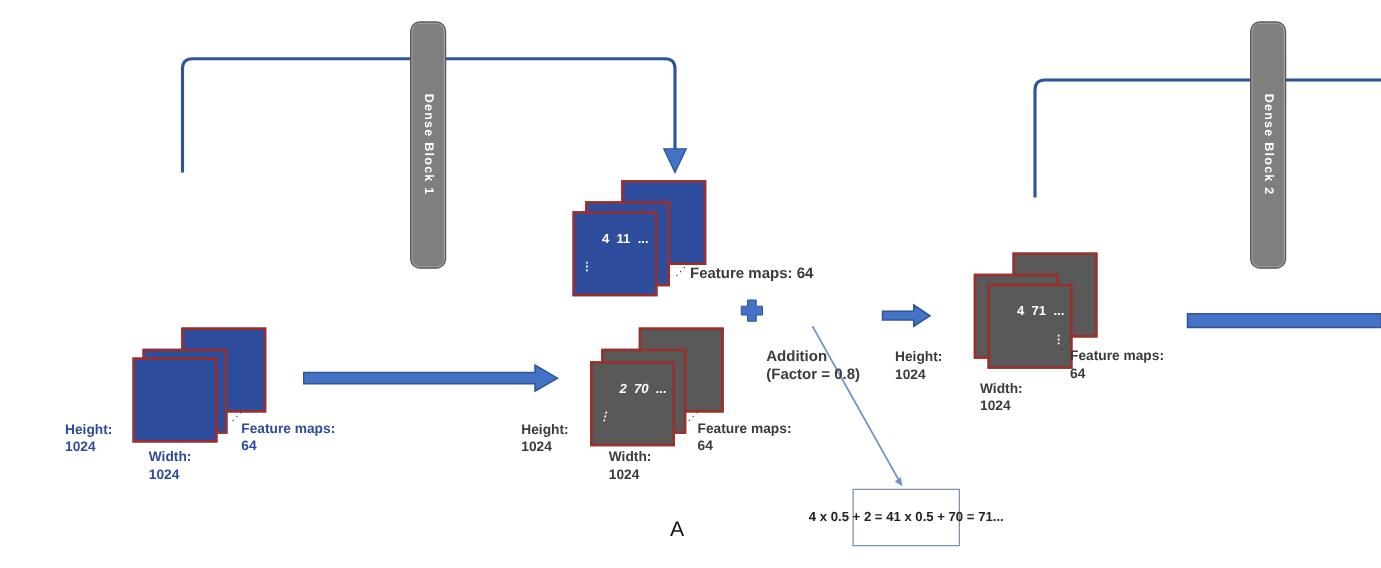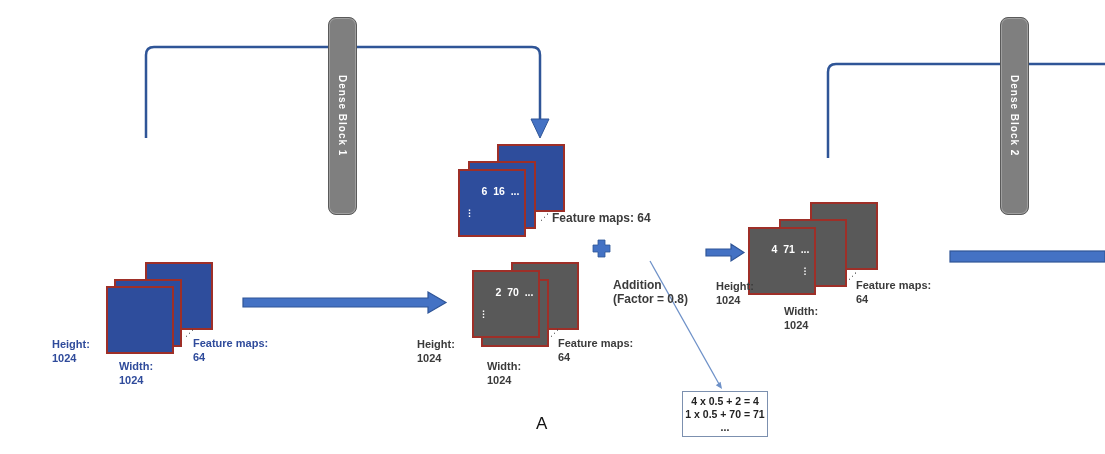--- a/index.html
+++ b/index.html
@@ -38,21 +38,21 @@
   .diag-dots{
     position:absolute;z-index:4;font-size:9px;color:#3b3b3b;line-height:8px;
   }
   .annot{
     position:absolute;z-index:4;font-size:12px;font-weight:600;
     color:#3b3b3b;line-height:14px;white-space:nowrap;
   }
   .formula-box{
     position:absolute;left:682px;top:391px;width:86px;height:46px;z-index:4;
     background:#ffffff;border:1.5px solid #7c90af;box-sizing:border-box;
-    display:flex;flex-direction:column;align-items:center;justify-content:center;
+    display:flex;flex-direction:row;align-items:center;justify-content:center;
     font-size:10.5px;font-weight:600;color:#222;line-height:13px;white-space:nowrap;text-align:center;
   }
   .caption{
     position:absolute;left:536px;top:414px;z-index:4;
     font-size:17px;color:#111;font-weight:400;
   }
 </style>
 </head>
 <body>
 
@@ -91,30 +91,30 @@
   <span class="diag-dots" style="left:185px;top:329px;">⋰</span>
   <div class="lbl blue" style="left:193px;top:336px;">
     <span>Feature maps:</span>
     <span>64</span>
   </div>
 
   <div class="sq blue" style="left:497px;top:144px;"></div>
   <div class="sq blue" style="left:468px;top:161px;"></div>
   <div class="sq blue" style="left:458px;top:169px;">
     <div class="cells">
-      <span>6  16  ...</span>
+      <span>4  11  ...</span>
       <span class="vdots">⋮</span>
     </div>
   </div>
   <span class="diag-dots" style="left:540px;top:213px;">⋰</span>
   <div class="annot" style="left:552px;top:211px;">Feature maps: 64</div>
 
   <div class="sq gray" style="left:511px;top:262px;"></div>
   <div class="sq gray" style="left:481px;top:279px;"></div>
-  <div class="sq gray" style="left:472px;top:270px;">
+  <div class="sq gray" style="left:472px;top:289px;font-style:italic;">
     <div class="cells">
       <span>2  70  ...</span>
       <span class="vdots">⋮</span>
     </div>
   </div>
   <div class="lbl" style="left:417px;top:337px;">
     <span>Height:</span>
     <span>1024</span>
   </div>
   <div class="lbl" style="left:487px;top:359px;">
@@ -127,21 +127,21 @@
     <span>64</span>
   </div>
 
   <div class="annot" style="left:613px;top:230px;margin-top:48px;">
     <span style="display:block;">Addition</span>
     <span style="display:block;">(Factor = 0.8)</span>
   </div>
 
   <div class="sq gray" style="left:810px;top:202px;"></div>
   <div class="sq gray" style="left:779px;top:219px;"></div>
-  <div class="sq gray" style="left:748px;top:227px;text-align:right;">
+  <div class="sq gray" style="left:790px;top:227px;text-align:right;">
     <div class="cells">
       <span>4  71  ...</span>
       <span class="vdots">⋮</span>
     </div>
   </div>
   <div class="lbl" style="left:716px;top:279px;">
     <span>Height:</span>
     <span>1024</span>
   </div>
   <div class="lbl" style="left:784px;top:304px;">

